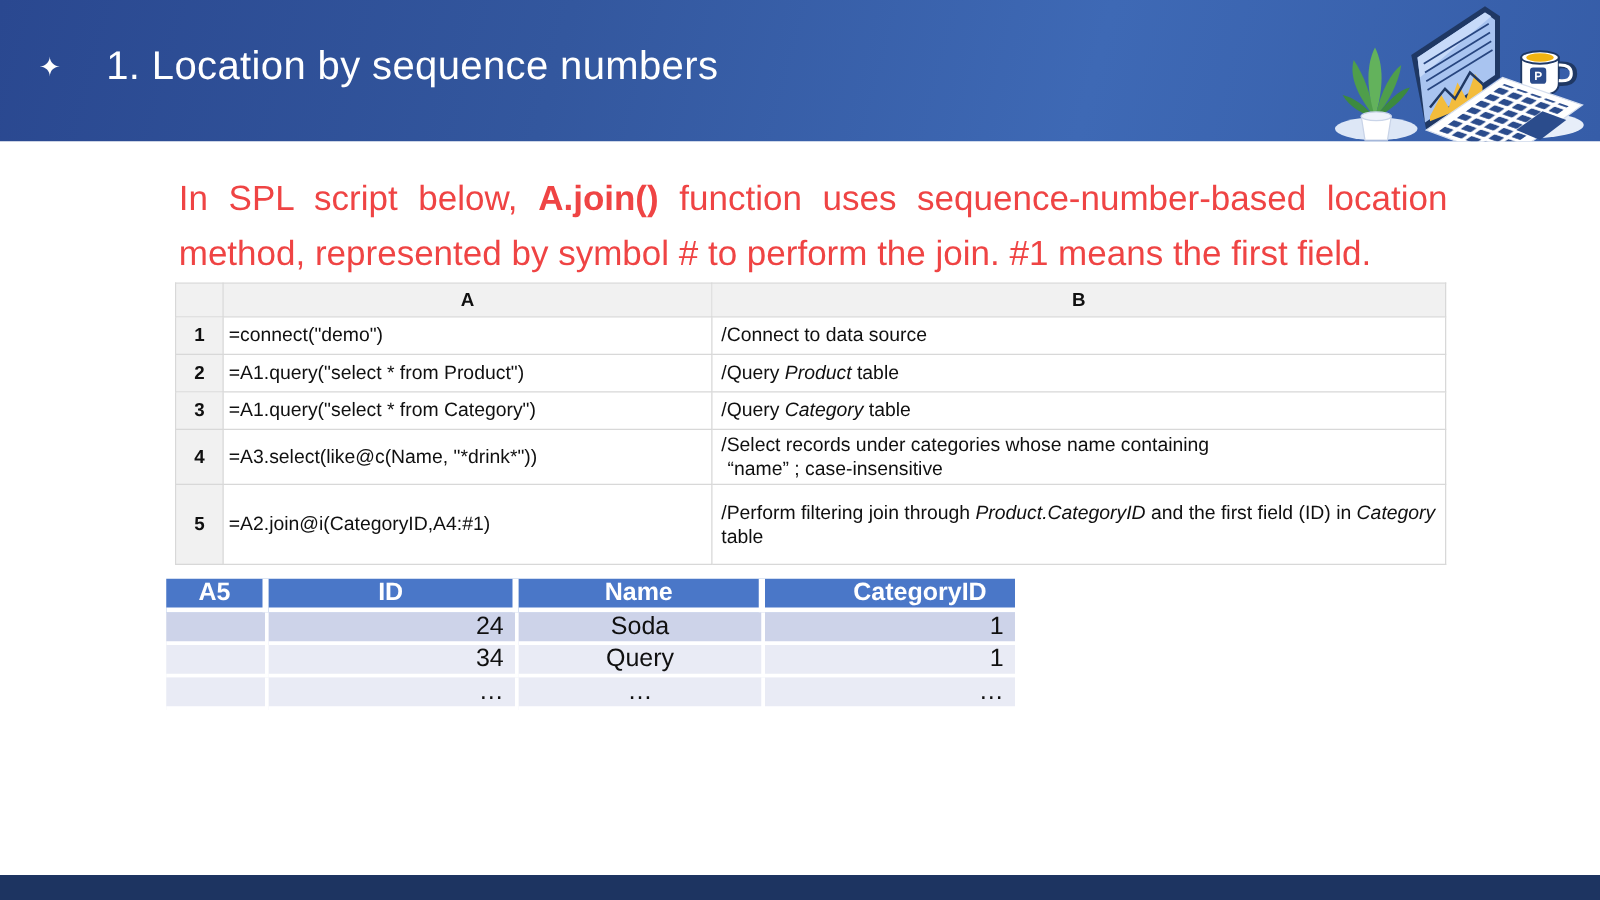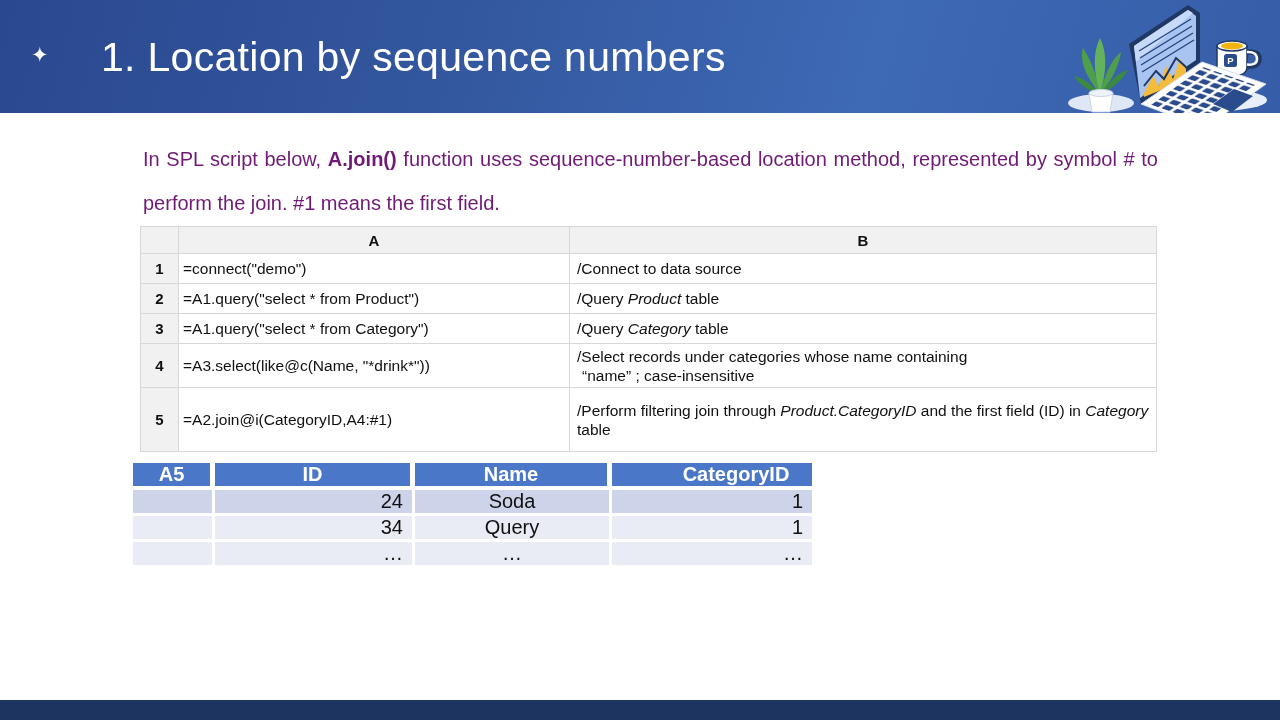--- a/index.html
+++ b/index.html
@@ -4,27 +4,27 @@
 <style>
   * { margin:0; padding:0; box-sizing:border-box; }
   html,body { width:1280px; height:720px; }
   body { font-family:"Liberation Sans", sans-serif; background:#ffffff; }
   .slide { position:relative; width:1280px; height:720px; overflow:hidden; background:#ffffff; }
 
   
   .header { position:absolute; top:0; left:0; width:1280px; height:113px;
             background:linear-gradient(105deg,#2a4890 0%,#33579e 35%,#3e69b5 68%,#365da8 100%); }
   .star  { position:absolute; left:31px; top:44px; color:#ffffff; font-size:21px; line-height:1; }
-  .title { position:absolute; left:101px; top:34px; color:#ffffff; font-size:41px; font-weight:400;
+  .title { position:absolute; left:85px; top:34px; color:#ffffff; font-size:32px; font-weight:400;
            letter-spacing:0.3px; white-space:nowrap; }
   .illus { position:absolute; right:8px; top:0; width:205px; height:113px; }
 
   
-  .intro { position:absolute; left:143px; top:137px; width:1015px; font-size:20px;
-           line-height:44px; color:#701a75; text-align:justify; }
+  .intro { position:absolute; left:143px; top:137px; width:1015px; font-size:28px;
+           line-height:44px; color:#ef4444; text-align:justify; }
   .intro b { font-weight:700; }
 
   
   .spl { position:absolute; left:140px; top:226px; width:1016px; border-collapse:collapse;
          table-layout:fixed; font-size:15.5px; color:#101010; background:#ffffff; }
   .spl th, .spl td { border:1px solid #d8d8d8; overflow:hidden; vertical-align:middle; }
   .spl .hd { background:#f1f1f1; font-weight:700; text-align:center; height:27px; font-size:15px; }
   .spl .rn { background:#f1f1f1; font-weight:700; text-align:center; font-size:15px; }
   .spl .code { padding:2px 4px; white-space:nowrap; }
   .spl .cmt  { padding:2px 7px; line-height:19px; }

